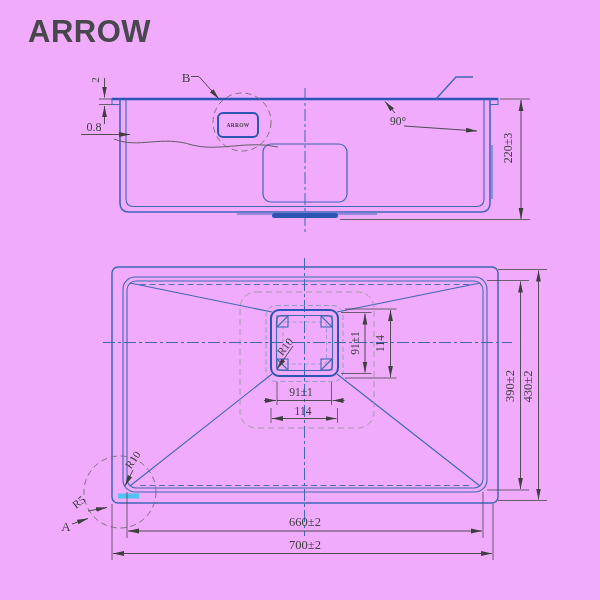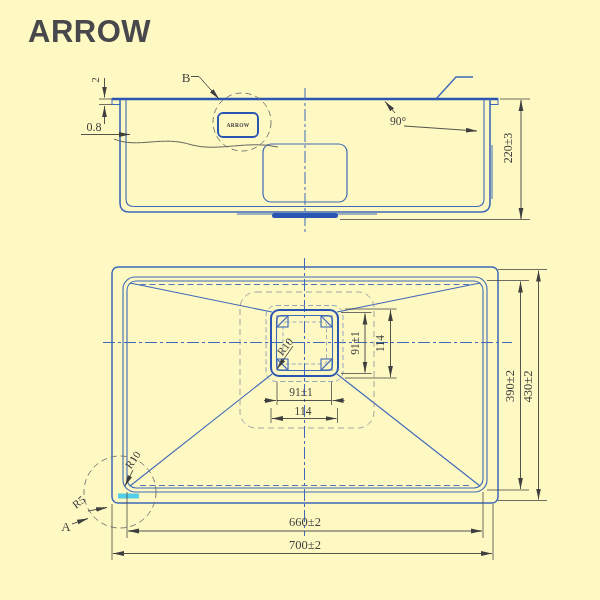--- a/index.html
+++ b/index.html
@@ -1,16 +1,16 @@
 <!DOCTYPE html>
 <html><head>
 <meta charset="utf-8">
 <style>
   html,body{margin:0;padding:0;background:#ffffff;}
-  .stage{position:relative;width:600px;height:600px;background:#fef9c3;overflow:hidden;
+  .stage{position:relative;width:600px;height:600px;background:#f0abfc;overflow:hidden;
          font-family:"Liberation Serif", serif;}
   .logo{position:absolute;left:28px;top:14px;font-family:"Liberation Sans", sans-serif;
         font-weight:bold;font-size:31px;letter-spacing:0.5px;color:#48484c;}
   svg{position:absolute;left:0;top:0;}
   svg text{font-family:"Liberation Serif", serif;fill:#3f3f3f;}
   .dim{stroke:#3f3f3f;stroke-width:0.9;fill:none;}
   .ext{stroke:#4a4a4a;stroke-width:0.8;fill:none;}
   .blu{stroke:#3f68b8;fill:none;}
   .blub{stroke:#2b55b2;fill:none;}
   .dash-gray{stroke:#6e6e6e;stroke-width:0.9;fill:none;stroke-dasharray:6 4;}

